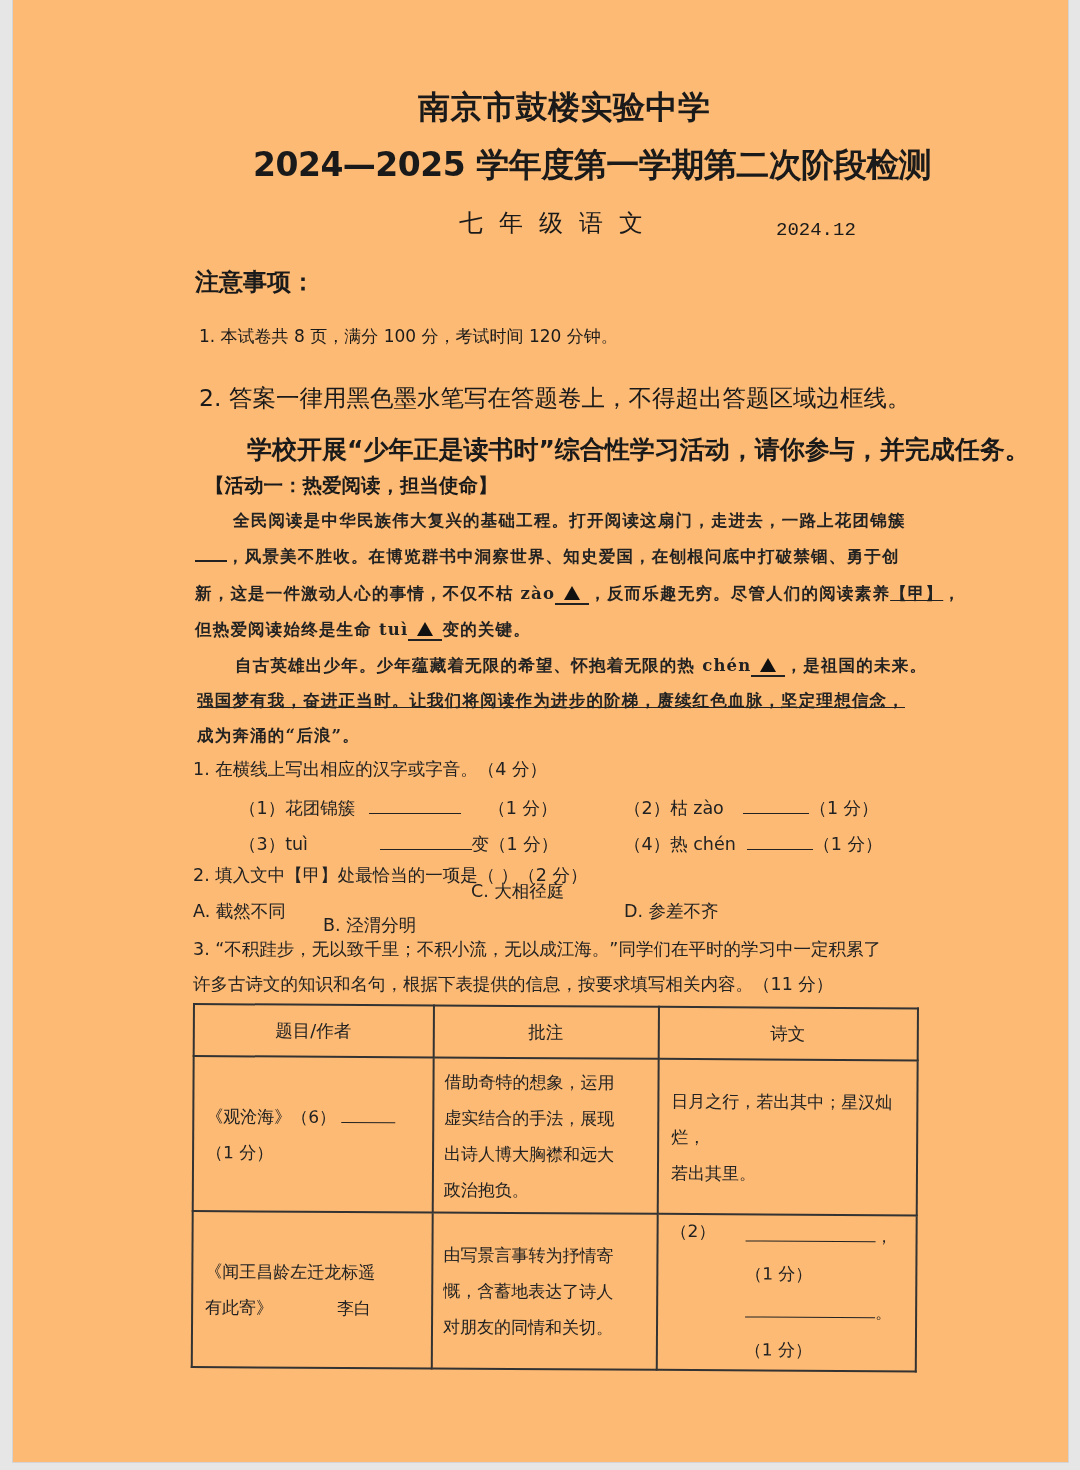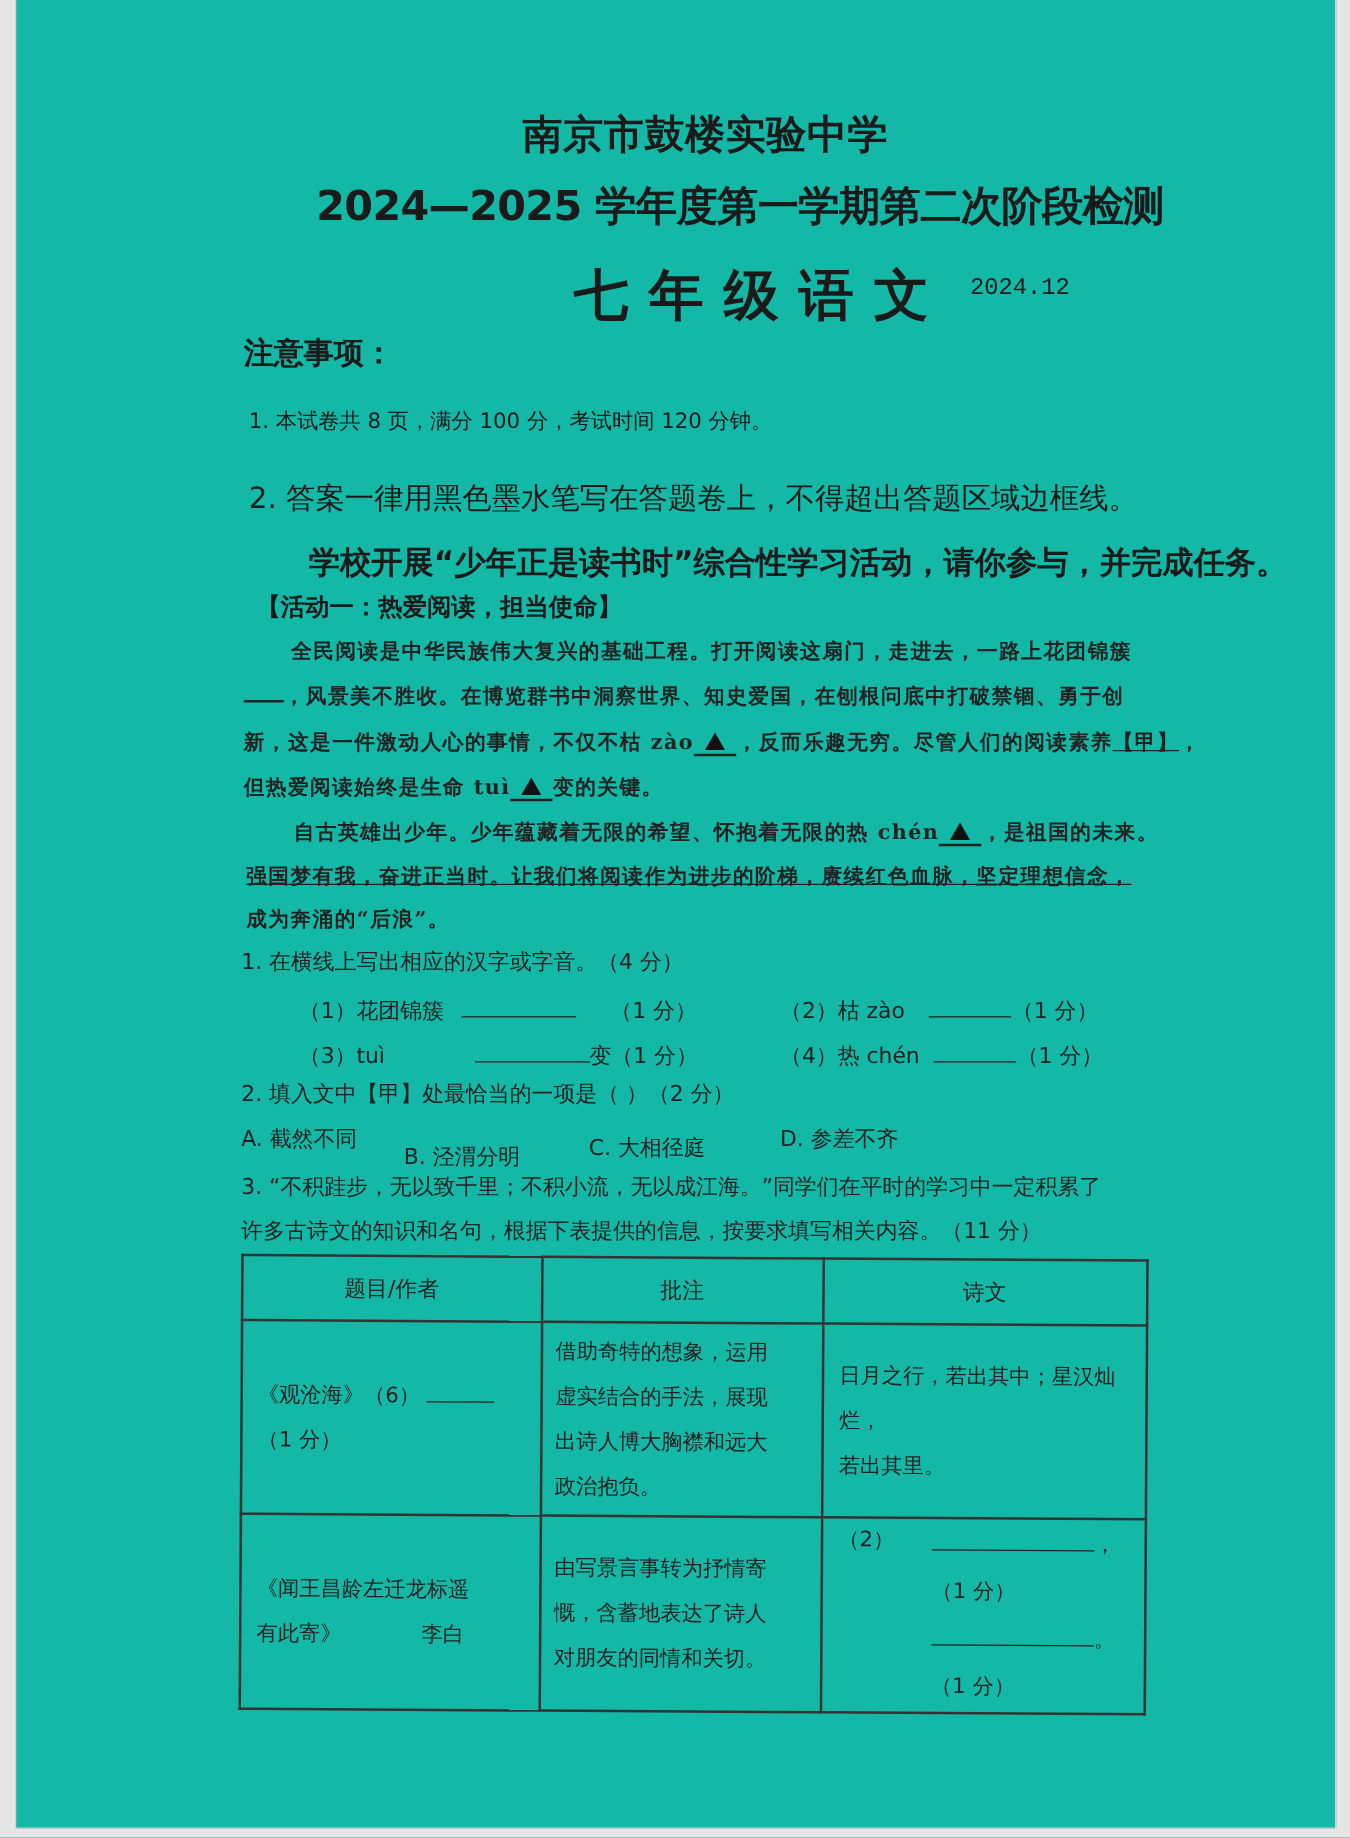--- a/index.html
+++ b/index.html
@@ -5,30 +5,30 @@
   html, body { margin: 0; padding: 0; }
   body {
     width: 1080px; height: 1470px; overflow: hidden;
     background: #e6e6e6;
     font-family: "DejaVu Serif", "Liberation Serif", serif;
     color: #1a1a1a;
     position: relative;
   }
   .sheet {
     position: absolute; left: 12px; top: 0; width: 1055px; height: 1462px;
-    background: #14b8a6;
+    background: #fdba74;
     border-left: 1px solid #d4d4d4; border-right: 1px solid #d4d4d4; border-bottom: 1px solid #d4d4d4;
   }
   .abs { position: absolute; white-space: nowrap; }
   .sans { font-family: "DejaVu Sans", "Liberation Sans", sans-serif; }
   .serif { font-family: "DejaVu Serif", "Liberation Serif", serif; }
 
   .school { left: 405px; top: 86px; font-size: 32px; font-weight: bold; letter-spacing: 0.5px; }
   .exam-title { left: 240px; top: 143px; font-size: 33px; font-weight: bold; letter-spacing: -0.5px; }
-  .subject { left: 446px; top: 207px; font-size: 44px; font-weight: bold; letter-spacing: 16px; }
+  .subject { left: 446px; top: 207px; font-size: 24px; font-weight: normal; letter-spacing: 16px; }
   .date { left: 763px; top: 219px; font-size: 19px; font-family: "Liberation Mono", "DejaVu Sans Mono", monospace; }
 
   .notice-head { left: 182px; top: 266px; font-size: 24px; font-weight: bold; }
   .notice1 { left: 186px; top: 325px; font-size: 17px; }
   .notice2 { left: 186px; top: 382px; font-size: 23.5px; }
   .intro { left: 234px; top: 433px; font-size: 25px; font-weight: bold; }
   .activity { left: 192px; top: 472px; font-size: 19.5px; font-weight: bold; }
 
   .passage { font-size: 16.5px; font-weight: bold; letter-spacing: 1.2px; color:#222; font-family: "DejaVu Serif", serif; }
   .blank-ins { display:inline-block; border-bottom: 2px solid #222; min-width: 34px; text-align:center; }
@@ -101,21 +101,21 @@
     <span class="ul" style="width:92px; margin-left:66px;"></span><span>变</span><span>（1 分）</span>
   </div>
   <div class="abs q sans" style="left:611px; top:832px;">
     <span>（4）热 chén</span>
     <span class="ul" style="width:66px; margin-left:6px;"></span><span>（1 分）</span>
   </div>
 
   <div class="abs q sans" style="left:180px; top:863px;">2. 填入文中【甲】处最恰当的一项是（        ）（2 分）</div>
   <div class="abs q sans" style="left:180px; top:899px;">A. 截然不同</div>
   <div class="abs q sans" style="left:310px; top:899px;margin-top:14px;">B. 泾渭分明</div>
-  <div class="abs q sans" style="left:458px; top:906px;">C. 大相径庭</div>
+  <div class="abs q sans" style="left:458px; top:879px;">C. 大相径庭</div>
   <div class="abs q sans" style="left:611px; top:899px;">D. 参差不齐</div>
 
   <div class="abs q sans" style="left:180px; top:937px;">3. “不积跬步，无以致千里；不积小流，无以成江海。”同学们在平时的学习中一定积累了</div>
   <div class="abs q sans" style="left:180px; top:972px;">许多古诗文的知识和名句，根据下表提供的信息，按要求填写相关内容。（11 分）</div>
 
   <table class="poem sans">
     <tbody>
         <tr>
       <th class="c1" style="padding-left:0">题目/作者</th>
       <th class="c2" style="padding-left:0">批注</th>

